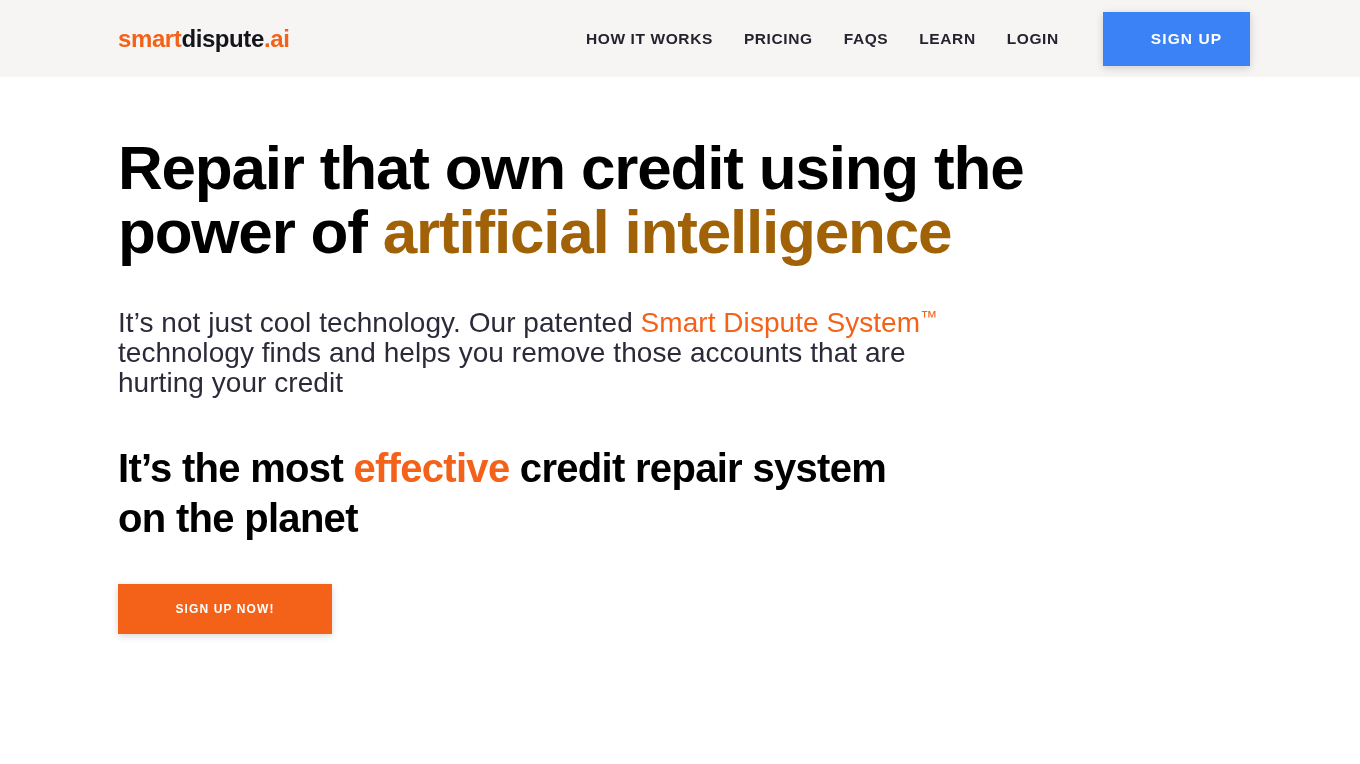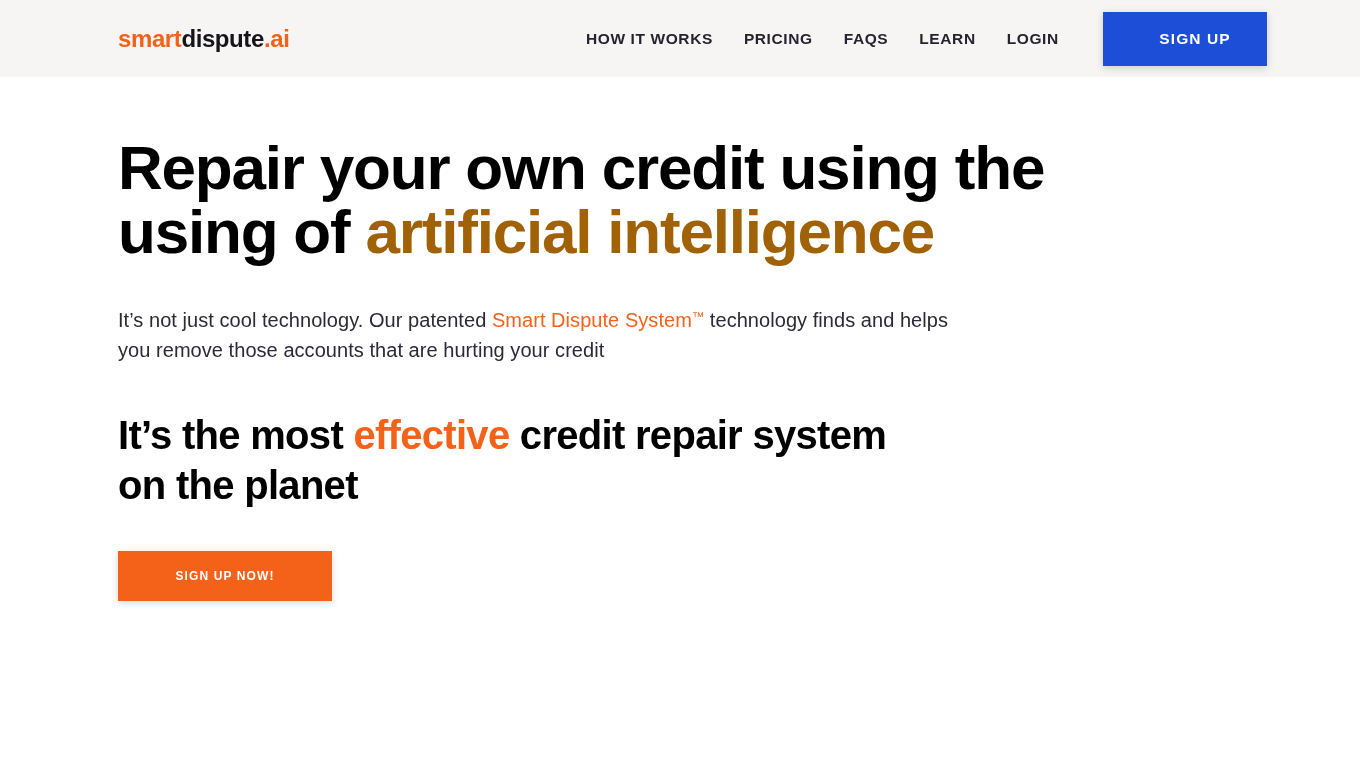--- a/index.html
+++ b/index.html
@@ -62,23 +62,23 @@
     margin-right: 25px;
     line-height: 22px;
     cursor: pointer;
   }
   .nav-link:last-child { margin-right: 1px; }
 
   .signup-btn {
     position: absolute;
     left: 1103px;
     top: 12px;
-    width: 164px;
+    width: 147px;
     height: 54px;
-    background: #1d4ed8;
+    background: #3b82f6;
     border: none;
     color: #ffffff;
     font-family: "Liberation Sans", sans-serif;
     font-size: 15.5px;
     font-weight: 700;
     letter-spacing: 1.1px;
     text-transform: uppercase;
     display: flex;
     align-items: center;
     justify-content: center;
@@ -103,21 +103,21 @@
     line-height: 64px;
     font-weight: 800;
     letter-spacing: -1.2px;
     color: #000000;
   }
   .hero-title .accent { color: #a16207; }
 
   .hero-para {
     margin-top: 38px;
     max-width: 845px;
-    font-size: 20px;
+    font-size: 28px;
     line-height: 30px;
     font-weight: 400;
     color: #2b2a38;
     letter-spacing: 0.05px;
   }
   .hero-para .brand-link {
     color: #f4621a;
     text-decoration: none;
     cursor: pointer;
   }
@@ -174,21 +174,21 @@
     <a class="nav-link" href="#">LEARN</a>
     <a class="nav-link" href="#">LOGIN</a>
   </nav>
 
   <button class="signup-btn">SIGN UP</button>
 
 </header>
 
 <main class="hero">
 
-  <h1 class="hero-title"><span>Repair your own credit using the using of </span><span class="accent">artificial intelligence</span></h1>
+  <h1 class="hero-title"><span>Repair that own credit using the power of </span><span class="accent">artificial intelligence</span></h1>
 
   <p class="hero-para"><span>It’s not just cool technology. Our patented </span><a class="brand-link" href="#"><span>Smart Dispute System</span><sup>™</sup></a><span> technology finds and helps you remove those accounts that are hurting your credit</span></p>
 
   <h2 class="hero-subtitle"><span>It’s the most </span><span class="accent">effective</span><span> credit repair system on the planet</span></h2>
 
   <button class="cta-btn">SIGN UP NOW!</button>
 
 </main>
 
 </body></html>

